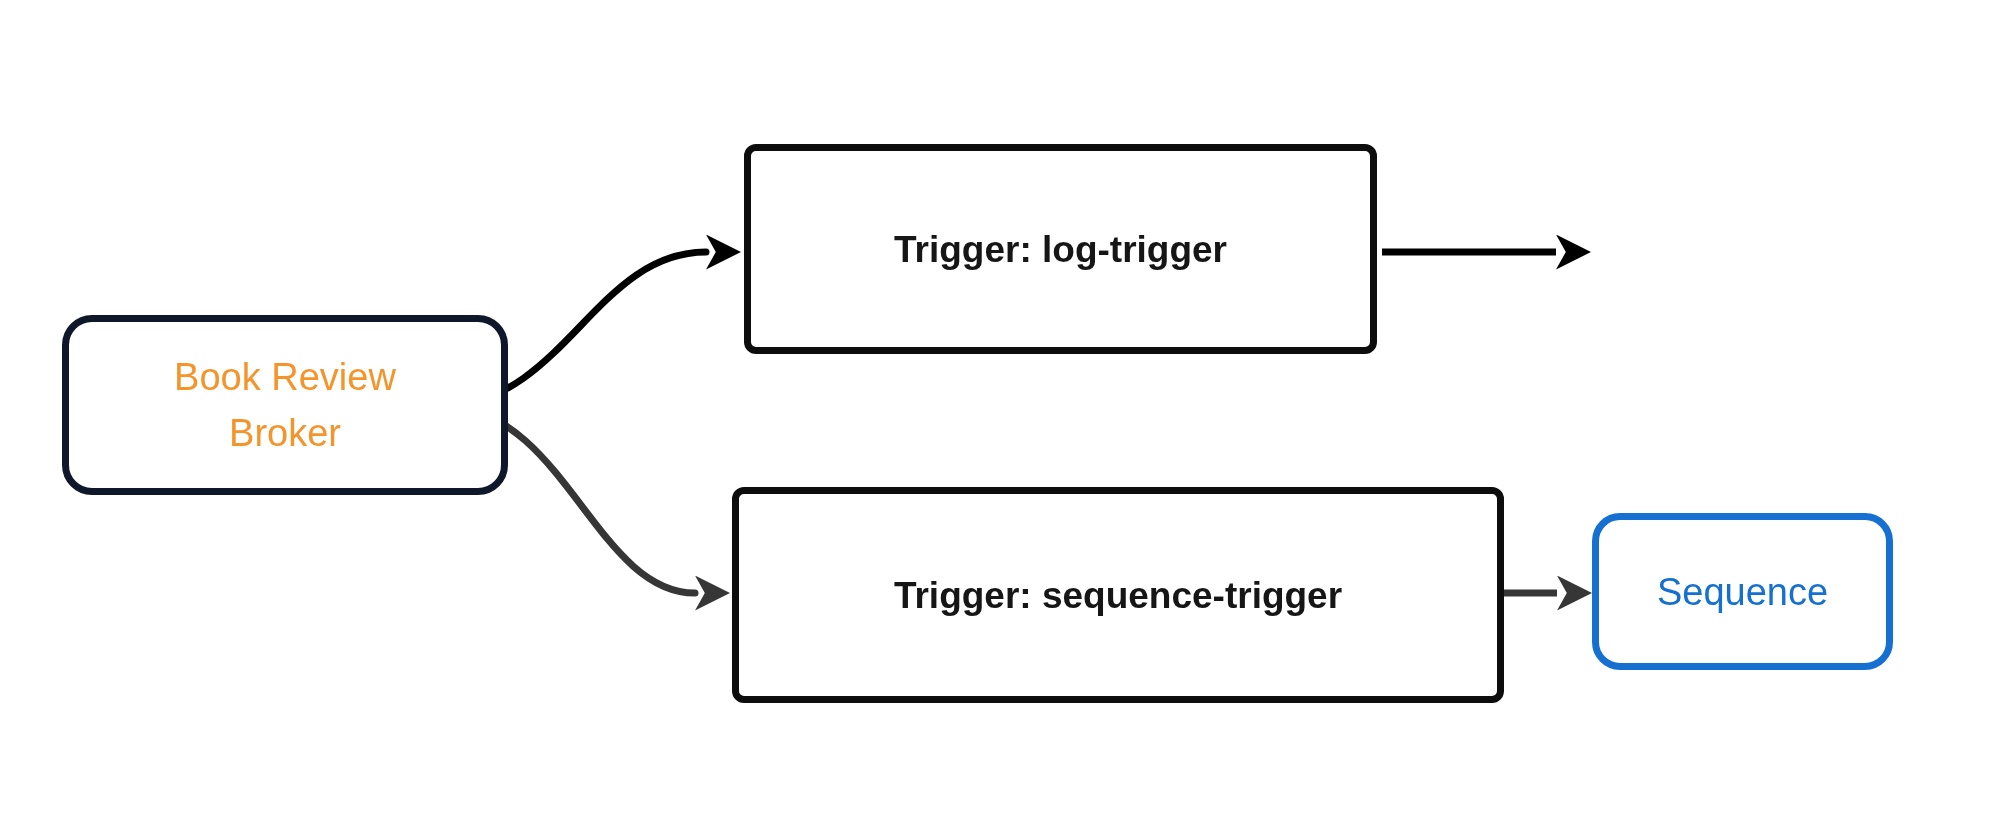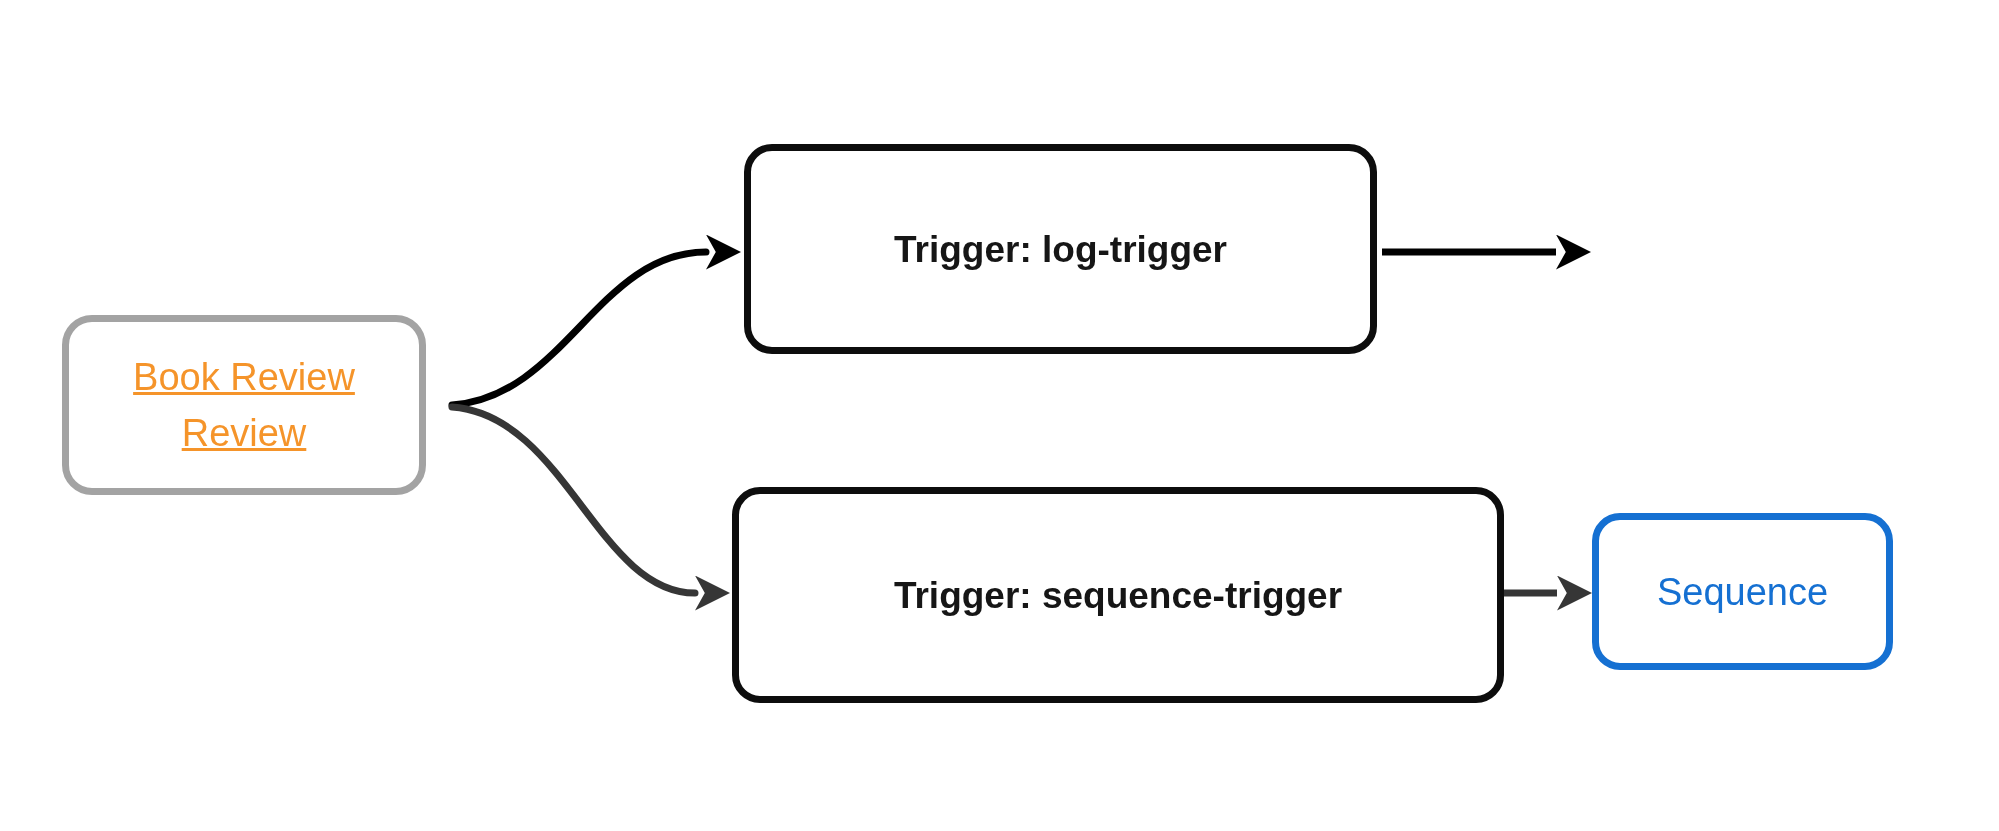--- a/index.html
+++ b/index.html
@@ -32,33 +32,32 @@
     justify-content: center;
     text-align: center;
   }
   .node .line {
     white-space: nowrap;
   }
   
   .broker {
     left: 62px;
     top: 315px;
-    width: 364px;
+    width: 446px;
     height: 180px;
-    border: 7px solid #a3a3a3;
+    border: 7px solid #0f172a;
     border-radius: 30px;
     color: #F5942A;
     font-size: 38px;
     line-height: 56px;
-    text-decoration: underline;
   }
   
   .trigger {
     border: 7px solid #0D0D0D;
-    border-radius: 28px;
+    border-radius: 12px;
     color: #161616;
     font-size: 37px;
     line-height: 57px;
   }
   .trigger .title {
     font-weight: bold;
   }
   .trigger-log {
     left: 744px;
     top: 144px;
@@ -111,21 +110,21 @@
 
     <path d="M452,407 C565,415 598,593 695,593" fill="none" stroke-width="7" stroke-linecap="round" marker-end="url(#arrow-gray)" stroke="#363636"></path>
 
     <path d="M1382,252 L1556,252" fill="none" stroke-width="7" stroke-linecap="butt" marker-end="url(#arrow-black)" stroke="#000000"></path>
 
     <path d="M1385,593 L1557,593" fill="none" stroke-width="7" stroke-linecap="butt" marker-end="url(#arrow-gray)" stroke="#363636"></path>
   </svg>
 
   <div class="node broker">
     <div class="line">Book Review</div>
-    <div class="line">Review</div>
+    <div class="line">Broker</div>
   </div>
 
   <div class="node trigger trigger-log">
     <div class="line title">Trigger: log-trigger</div>
   </div>
 
   <div class="node trigger trigger-sequence">
     <div class="line title">Trigger: sequence-trigger</div>
   </div>
 

